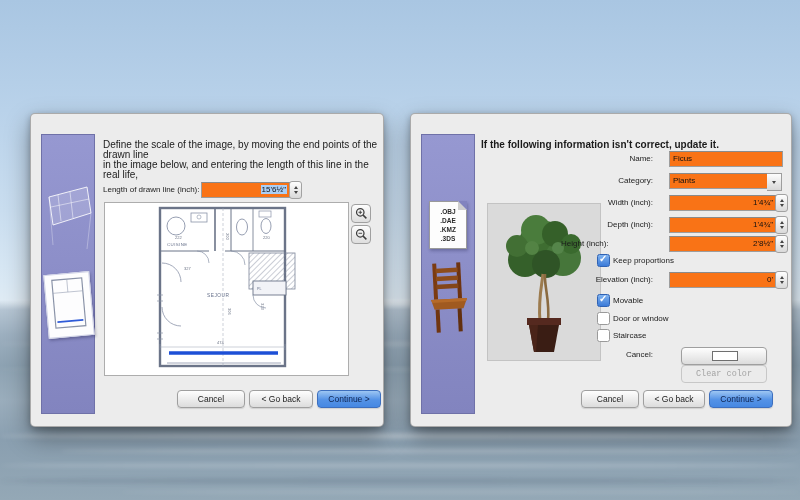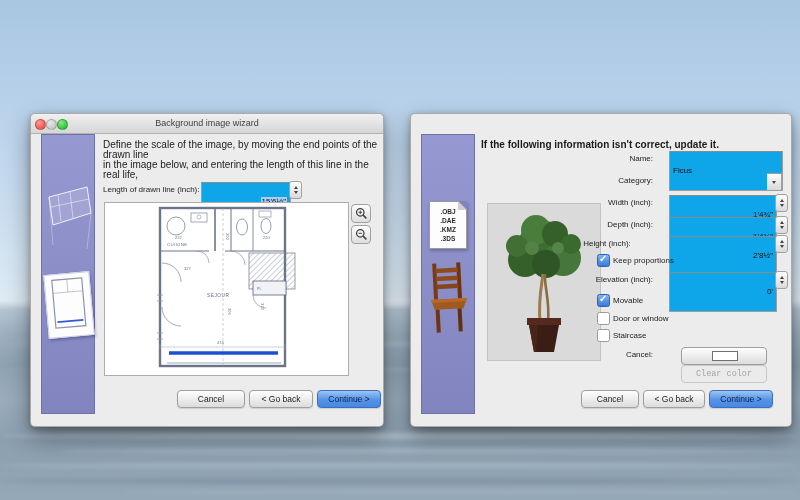--- a/index.html
+++ b/index.html
@@ -14,22 +14,22 @@
     background:linear-gradient(180deg,#f0f0f0,#d6d6d6);border-bottom:1px solid #b2b2b2;}
   .title{position:absolute;left:0;right:0;top:4px;text-align:center;font-size:9px;color:#3f3f3f;}
   .light{position:absolute;top:5px;width:9px;height:9px;border-radius:50%;border:0.5px solid rgba(0,0,0,0.18);}
   .light.red{background:radial-gradient(circle at 35% 30%,#ff9a92,#ee5a50 70%);}
   .light.gray{background:radial-gradient(circle at 35% 30%,#e8e8e8,#c6c6c6 75%);}
   .light.green{background:radial-gradient(circle at 35% 30%,#8ee98a,#32c33e 70%);}
   .sidebar{position:absolute;left:10px;top:20px;width:52px;height:278px;
     background:linear-gradient(180deg,#9698d1,#8284bf);border:1px solid #6f71a8;}
   .smalltext{font-size:10px;color:#1b1b1b;line-height:10px;}
   .label{position:absolute;font-size:8px;color:#1b1b1b;text-align:right;}
-  .input{position:absolute;height:14px;background:#0ea5e9;border:1px solid #9d9d9d;border-top-color:#8a8a8a;
-    font-size:8px;color:#111;line-height:14px;padding:12px 3px;white-space:nowrap;overflow:hidden;}
+  .input{position:absolute;height:14px;background:#f97316;border:1px solid #9d9d9d;border-top-color:#8a8a8a;
+    font-size:8px;color:#111;line-height:14px;padding:0 3px;white-space:nowrap;overflow:hidden;}
   .input.right{text-align:right;}
   .sel{background:#abcef4;padding:0 1px;}
   .stepper{position:absolute;width:11px;height:16px;border:1px solid #a2a2a2;border-radius:3px;
     background:linear-gradient(180deg,#fefefe,#d9d9d9);display:flex;flex-direction:column;align-items:center;justify-content:center;gap:2px;}
   .tri-up{width:0;height:0;border-left:2.5px solid transparent;border-right:2.5px solid transparent;border-bottom:3.5px solid #444;}
   .tri-down{width:0;height:0;border-left:2.5px solid transparent;border-right:2.5px solid transparent;border-top:3.5px solid #444;}
   .btn{position:absolute;height:16px;border:1px solid #9f9f9f;border-radius:4px;
     background:linear-gradient(180deg,#fefefe,#dcdcdc);font-size:8.5px;color:#1c1c1c;
     text-align:center;line-height:16px;box-shadow:0 1px 1px rgba(0,0,0,0.12);}
   .btn.primary{background:linear-gradient(180deg,#9dc6f3,#5492e6 55%,#4688e2);border-color:#3d6fbe;color:#0d2350;}
@@ -59,26 +59,20 @@
   <div class="streak" style="left:420px;top:318px;width:380px;height:3px;background:rgba(255,255,255,0.25);"></div>
   <div class="streak" style="left:0;top:342px;width:800px;height:4px;background:rgba(255,255,255,0.18);"></div>
   <div class="streak" style="left:0;top:368px;width:800px;height:3px;background:rgba(255,255,255,0.14);"></div>
   <div class="streak" style="left:0;top:433px;width:800px;height:6px;background:rgba(255,255,255,0.30);"></div>
   <div class="streak" style="left:60px;top:449px;width:740px;height:4px;background:rgba(255,255,255,0.25);"></div>
   <div class="streak" style="left:0;top:463px;width:800px;height:5px;background:rgba(255,255,255,0.18);"></div>
   <div class="streak" style="left:0;top:478px;width:800px;height:6px;background:rgba(30,50,70,0.13);"></div>
   <div class="streak" style="left:120px;top:490px;width:680px;height:4px;background:rgba(255,255,255,0.12);"></div>
 
   <div class="window" style="left:30px;top:113px;width:352px;height:312px;">
-    <div class="titlebar">
-      <div class="light red" style="left:4px;"></div>
-      <div class="light gray" style="left:15px;"></div>
-      <div class="light green" style="left:26px;"></div>
-      <div class="title">Background image wizard</div>
-    </div>
 
     <div class="sidebar">
 
       <svg width="52" height="70" viewBox="0 0 52 70" style="position:absolute;left:0;top:48px;">
         <polygon points="7,14 45,4 49,30 11,42" fill="rgba(255,255,255,0.16)" stroke="rgba(255,255,255,0.85)" stroke-width="1"></polygon>
         <line x1="16" y1="12" x2="19" y2="38" stroke="rgba(255,255,255,0.7)" stroke-width="0.7"></line>
         <line x1="28" y1="9" x2="31" y2="35" stroke="rgba(255,255,255,0.7)" stroke-width="0.7"></line>
         <line x1="9" y1="24" x2="47" y2="16" stroke="rgba(255,255,255,0.7)" stroke-width="0.7"></line>
         <line x1="7" y1="14" x2="11" y2="62" stroke="rgba(255,255,255,0.5)" stroke-width="0.6"></line>
         <line x1="49" y1="30" x2="45" y2="66" stroke="rgba(255,255,255,0.5)" stroke-width="0.6"></line>
@@ -236,39 +230,40 @@
         <rect x="39" y="114" width="34" height="7" fill="#55291f"></rect>
         <polygon points="41,121 71,121 66,148 46,148" fill="#3a1d14"></polygon>
         <polygon points="41,121 50,121 48,148 46,148" fill="#4a2419"></polygon>
       </svg>
     </div>
 
     <div class="label" style="left:150px;top:40px;width:92px;text-align:right;">Name:</div>
     <div class="input" style="left:258px;top:37px;width:106px;">Ficus</div>
 
     <div class="label" style="left:150px;top:62px;width:92px;text-align:right;">Category:</div>
+    <div class="input" style="left:258px;top:59px;width:98px;">Plants</div>
     <div class="combo-arrow" style="position:absolute;left:356px;top:59px;width:14px;height:16px;border:1px solid #9d9d9d;border-left:none;">
       <div class="tri-down"></div>
     </div>
 
     <div class="label" style="left:150px;top:84px;width:92px;text-align:right;">Width (inch):</div>
     <div class="input right" style="left:258px;top:81px;width:100px;">1'4¾"</div>
     <div class="stepper" style="left:364px;top:80px;">
         <div class="tri-up"></div>
         <div class="tri-down"></div>
       </div>
 
     <div class="label" style="left:150px;top:106px;width:92px;text-align:right;">Depth (inch):</div>
     <div class="input right" style="left:258px;top:103px;width:100px;">1'4¾"</div>
     <div class="stepper" style="left:364px;top:102px;">
         <div class="tri-up"></div>
         <div class="tri-down"></div>
       </div>
 
-    <div class="label" style="left:150px;top:125px;width:92px;text-align:center;">Height (inch):</div>
+    <div class="label" style="left:150px;top:125px;width:92px;text-align:left;">Height (inch):</div>
     <div class="input right" style="left:258px;top:122px;width:100px;">2'8½"</div>
     <div class="stepper" style="left:364px;top:121px;">
         <div class="tri-up"></div>
         <div class="tri-down"></div>
       </div>
 
     <div class="checkbox checked" style="left:186px;top:140px;">
         <div class="mark">✓</div>
       </div>
     <div class="label" style="left:202px;top:142px;">Keep proportions</div>

